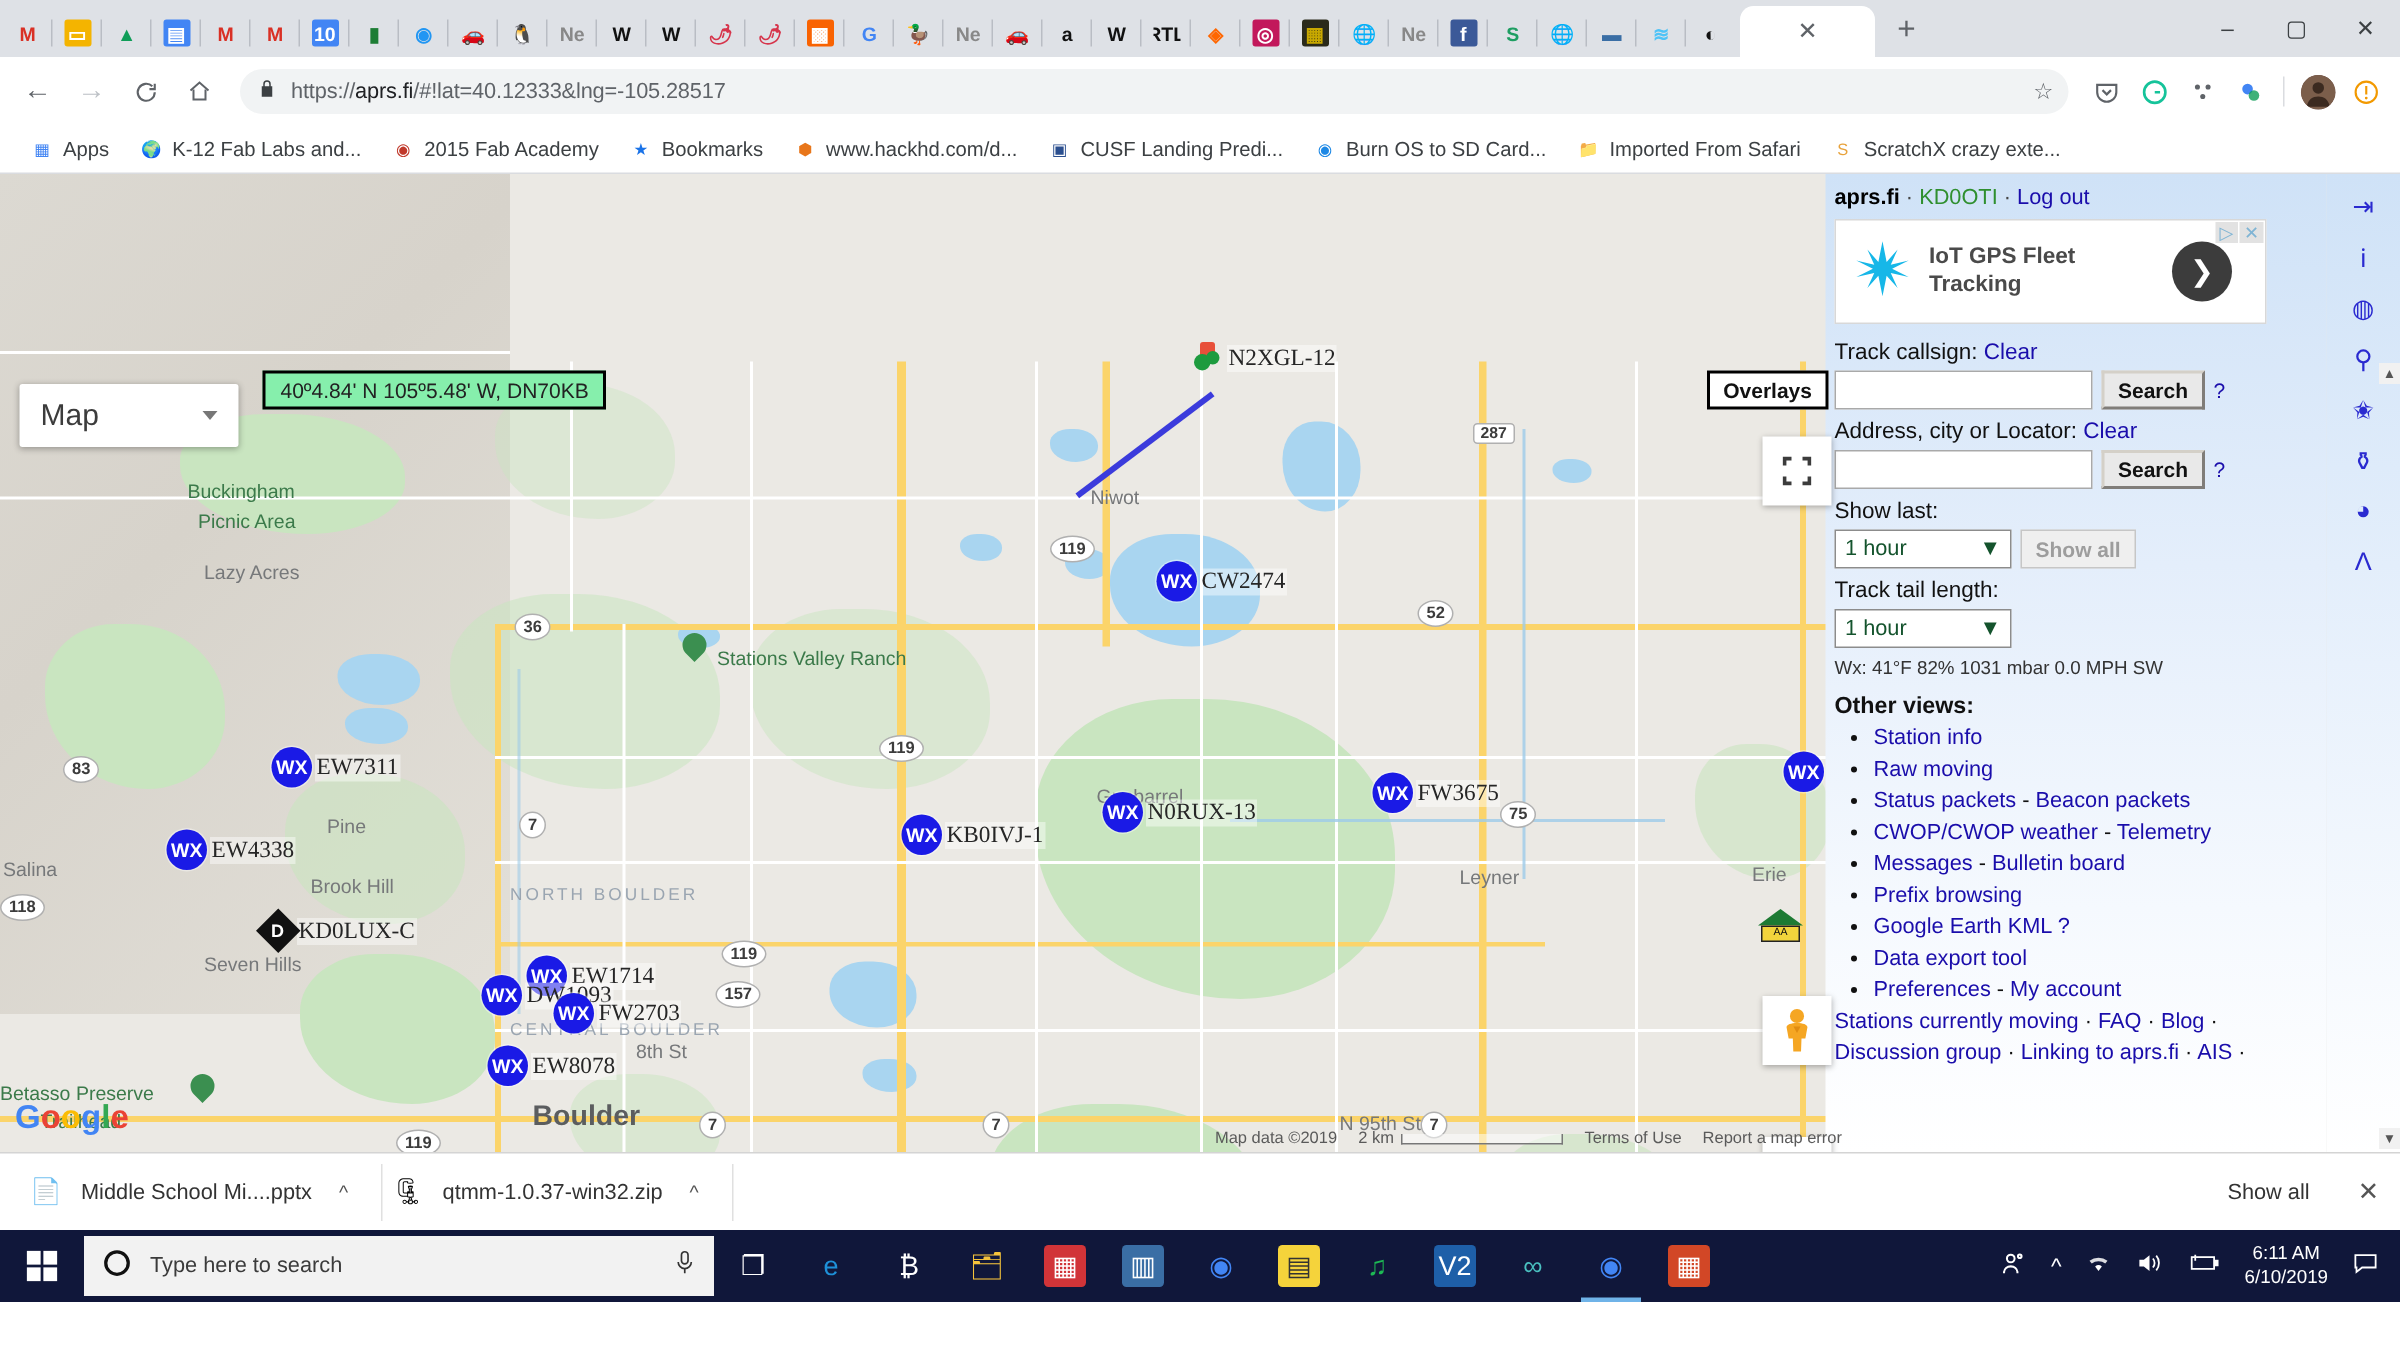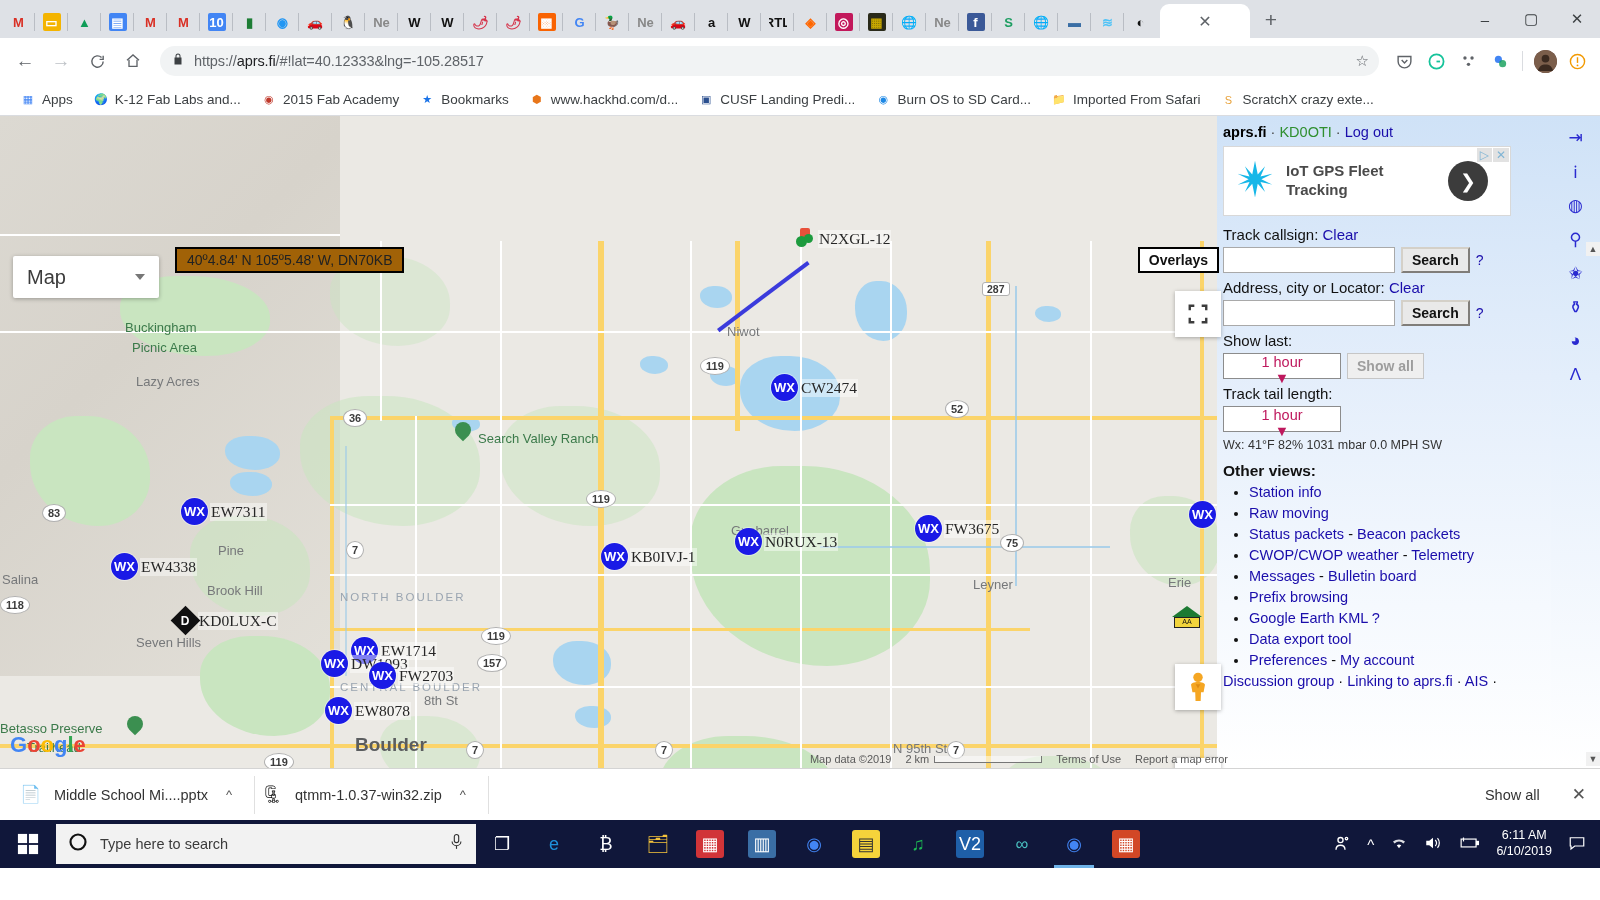--- a/index.html
+++ b/index.html
@@ -104,21 +104,21 @@
     justify-content:center; font-family:"Liberation Sans",sans-serif; flex:0 0 auto;
     box-shadow:0 0 0 1px rgba(255,255,255,.4);}
   .st-label { font-size:15.5px; color:#262626; margin-left:2px;
     font-family:"Liberation Serif", serif; background:rgba(255,255,255,.45); padding:0 1px;
     white-space:nowrap; }
   .diamond { width:21px; height:21px; background:#111; transform:rotate(45deg);
      display:flex; align-items:center; justify-content:center; flex:0 0 auto; }
   .diamond span { transform:rotate(-45deg); color:#fff; font-weight:bold; font-size:12px; }
 
   .coordbox {
-    position:absolute; left:175px; top:131px; background:#a16207; border:2px solid #000;
+    position:absolute; left:175px; top:131px; background:#86efac; border:2px solid #000;
     padding:3px 10px; font-size:14px; color:#222; z-index:30; white-space:nowrap;
   }
   .maptype {
     position:absolute; left:13px; top:140px; width:146px; height:42px; background:#fff;
     border-radius:2px; box-shadow:0 1px 4px rgba(0,0,0,.3); display:flex; align-items:center;
     justify-content:space-between; padding:0 14px; z-index:30;
   }
   .maptype span:first-child { font-size:20px; color:#3c3c3c; }
   .caret { width:0;height:0;border-left:5px solid transparent;border-right:5px solid transparent;
     border-top:6px solid #777; }
@@ -177,21 +177,21 @@
   .sb-label { margin-top:2px; font-size:15px; }
   .sb-label a { color:#1a0dab; text-decoration:none; }
   .sb-row { display:flex; align-items:center; gap:6px; margin:4px 0 6px 0; }
   .sb-input { width:172px; height:26px; border:1px solid #a9a9a9; background:#fff; }
   .sb-btn { height:26px; padding:0 9px; border:2px outset #d4d0c8; background:#e9e9e9;
     font-size:14px; font-weight:bold; color:#111; display:flex; align-items:center; }
   .sb-btn.disabled { color:#9d9d9d; border:1px solid #c6c6c6; background:#efefef; font-weight:bold;}
   .qmark { color:#1a0dab; font-size:14px; }
   .sb-select { width:118px; height:26px; border:1px solid #8c8c8c; background:#fff;
     display:flex; align-items:center; justify-content:space-between; padding:0 6px;
-    font-size:14.5px; color:#be185d;flex-direction:column; }
+    font-size:14.5px; color:#14532d; }
   .wxline { font-size:12.5px; color:#333; margin:4px 0 10px 0; }
   .sb-h { font-weight:bold; font-size:15.5px; margin:4px 0 2px 0; }
   ul.sb-list { list-style:disc; margin:0 0 0 26px; }
   ul.sb-list li { font-size:14.5px; line-height:1.45; }
   ul.sb-list li a, .infoline a { color:#1a0dab; text-decoration:none; }
   .infoline { font-size:14.5px; line-height:1.45; }
 
   .sb-toolbar {
     position:absolute; left:1551px; top:0; width:49px; height:652px;
     background:linear-gradient(180deg,#cfe2f7 0%,#e8f1fc 50%,#ffffff 100%);
@@ -523,21 +523,21 @@
     <div class="stream" style="left:820px;top:430px;width:290px;height:2px;opacity:.8;"></div>
     <div class="stream" style="left:345px;top:330px;width:2px;height:230px;opacity:.6;"></div>
 
     <div class="tracktail" style="left:717px;top:213px;width:113px;transform:rotate(-37deg);"></div>
 
     <div id="map-places">
         <div class="place parkname" style="left: 125px; top: 204px;">Buckingham</div>
         <div class="place parkname" style="left: 132px; top: 224px;">Picnic Area</div>
         <div class="place" style="left: 136px; top: 258px;">Lazy Acres</div>
         <div class="place" style="left: 727px; top: 208px;">Niwot</div>
-        <div class="place parkname" style="left: 478px; top: 315px;">Search Valley Ranch</div>
+        <div class="place parkname" style="left: 478px; top: 315px;">Stations Valley Ranch</div>
         <div class="place" style="left: 731px; top: 407px;">Gunbarrel</div>
         <div class="place" style="left: 2px; top: 456px;">Salina</div>
         <div class="place" style="left: 218px; top: 427px;">Pine</div>
         <div class="place" style="left: 207px; top: 467px;">Brook Hill</div>
         <div class="place hood" style="left: 340px; top: 475px;">NORTH BOULDER</div>
         <div class="place" style="left: 973px; top: 461px;">Leyner</div>
         <div class="place" style="left: 1168px; top: 459px;">Erie</div>
         <div class="place" style="left: 136px; top: 519px;">Seven Hills</div>
         <div class="place big" style="left: 355px; top: 618px;">Boulder</div>
         <div class="place hood" style="left: 340px; top: 565px;">CENTRAL BOULDER</div>
@@ -748,20 +748,21 @@
         <li><a href="#">Raw moving</a></li>
         <li><a href="#">Status packets</a><span> - </span><a href="#">Beacon packets</a></li>
         <li><a href="#">CWOP/CWOP weather</a><span> - </span><a href="#">Telemetry</a></li>
         <li><a href="#">Messages</a><span> - </span><a href="#">Bulletin board</a></li>
         <li><a href="#">Prefix browsing</a></li>
         <li><a href="#">Google Earth KML</a><span> </span><a href="#">?</a></li>
         <li><a href="#">Data export tool</a></li>
         <li><a href="#">Preferences</a><span> - </span><a href="#">My account</a></li>
       </ul>
 
+    <div class="infoline" id="info-line-1"><a href="#">Stations currently moving</a><span> · </span><a href="#">FAQ</a><span> · </span><a href="#">Blog</a><span> · </span></div>
     <div class="infoline" id="info-line-2"><a href="#">Discussion group</a><span> · </span><a href="#">Linking to aprs.fi</a><span> · </span><a href="#">AIS</a><span> · </span></div>
   </div>
 
   <div class="sb-toolbar" id="sidebar-icon-toolbar">
     <div class="scroll-up" style="top:126px;">▲</div>
     <div class="scroll-dn" style="bottom:2px;">▼</div>
   <div class="tico">⇥</div>
       <div class="tico">ℹ</div>
       <div class="tico">◍</div>
       <div class="tico">⚲</div>

